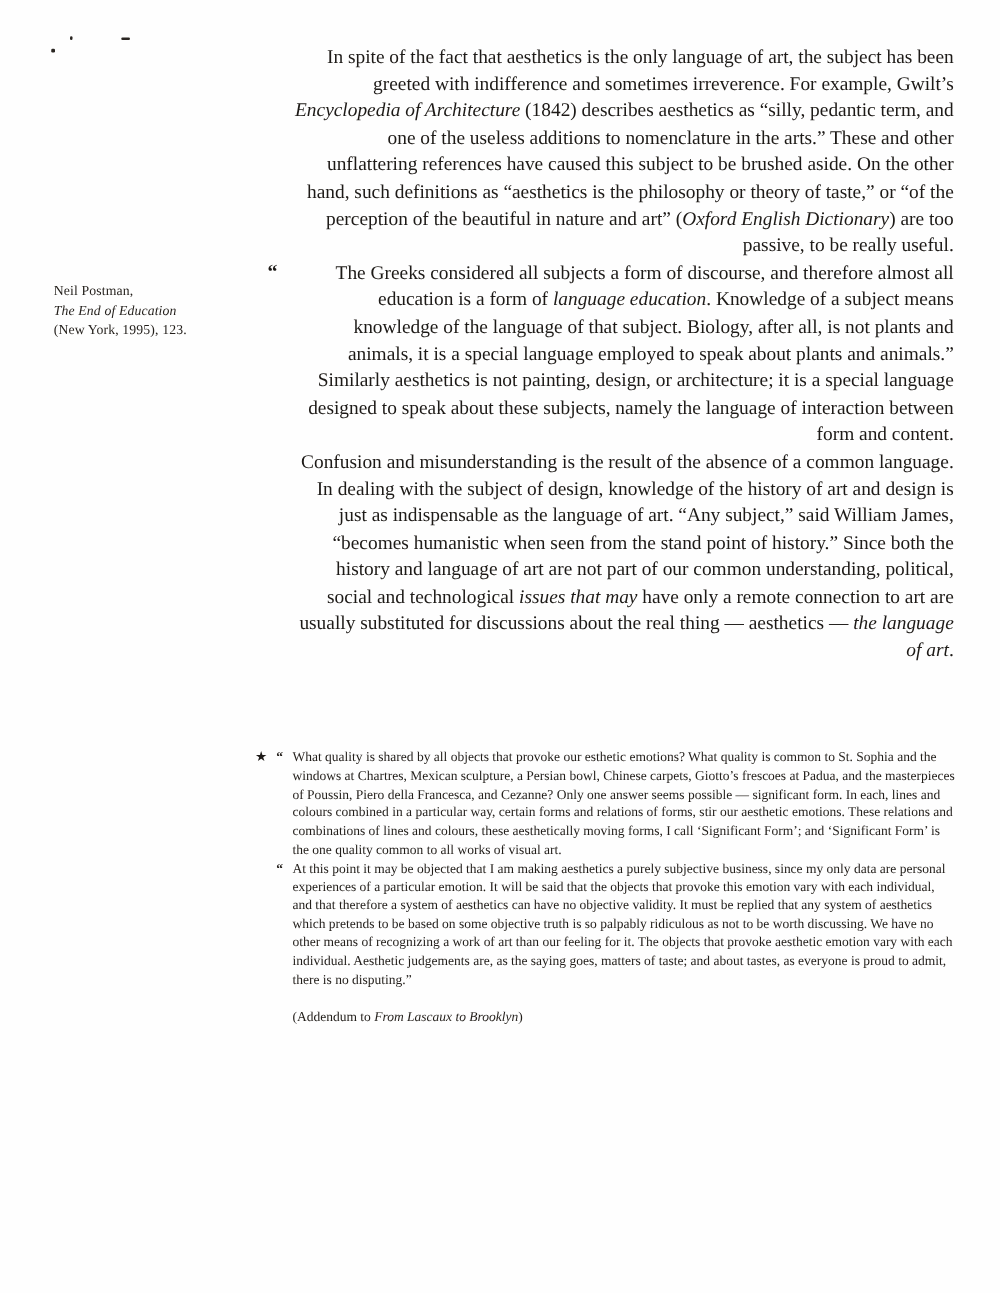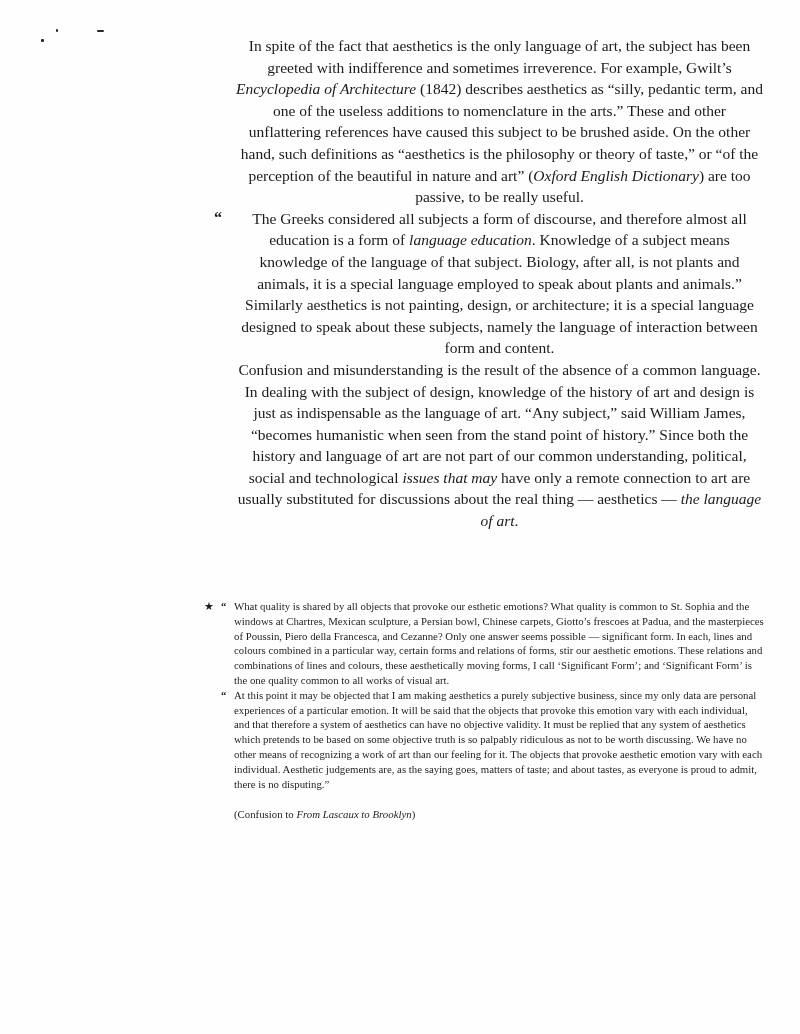--- a/index.html
+++ b/index.html
@@ -36,21 +36,21 @@
   #margin-note-bell    { left: 40px; top: 601px; }
 
   
   #main-column {
     position: absolute;
     left: 236px;
     top: 35px;
     width: 527px;
     font-size: 15.5px;
     line-height: 21.6px;
-    text-align: center;
+    text-align: right;
   }
   #main-column p { margin: 0; }
   #para-1 { margin-bottom: 21px; }
   #para-2 { position: relative; margin-bottom: 26px; }
   #para-2 .hanging-quote {
     position: absolute;
     left: -22px;
     top: -1px;
     font-weight: bold;
     font-size: 16px;
@@ -87,33 +87,38 @@
 </style>
 </head>
 <body>
 
 <div id="page">
 
   <div class="speck" id="speck-1"></div>
   <div class="speck" id="speck-2"></div>
   <div class="speck" id="speck-3"></div>
 
+  <div class="margin-note" id="margin-note-postman">
+    <div><span>Neil Postman,</span></div>
+    <div><i>The End of Education</i></div>
+    <div><span>(New York, 1995), 123.</span></div>
+  </div>
 
 
   <div id="main-column">
     <p id="para-1"><span>In spite of the fact that aesthetics is the only language of art, the subject has been greeted with indifference and sometimes irreverence. For example, Gwilt’s </span><i>Encyclopedia of Architecture</i><span> (1842) describes aesthetics as “silly, pedantic term, and one of the useless additions to nomenclature in the arts.” These and other unflattering references have caused this subject to be brushed aside. On the other hand, such definitions as “aesthetics is the philosophy or theory of taste,” or “of the perception of the beautiful in nature and art” (</span><i>Oxford English Dictionary</i><span>) are too passive, to be really useful.</span></p>
     <p id="para-2">
       <span class="hanging-quote">“</span><span><span>The Greeks considered all subjects a form of discourse, and therefore almost all education is a form of </span><i>language education</i><span>. Knowledge of a subject means knowledge of the language of that subject. Biology, after all, is not plants and animals, it is a special language employed to speak about plants and animals.” Similarly aesthetics is not painting, design, or architecture; it is a special language designed to speak about these subjects, namely the language of interaction between form and content.</span></span>
     </p>
     <p id="para-3"><span>Confusion and misunderstanding is the result of the absence of a common language. In dealing with the subject of design, knowledge of the history of art and design is just as indispensable as the language of art. “Any subject,” said William James, “becomes humanistic when seen from the stand point of history.” Since both the history and language of art are not part of our common understanding, political, social and technological </span><i>issues that may</i><span> have only a remote connection to art are usually substituted for discussions about the real thing — aesthetics — </span><i>the language of art</i><span>.</span></p>
   </div>
 
   <div id="footnote-block">
     <p class="footnote" id="footnote-1">
       <span id="footnote-star">★</span><span class="fn-quote">“</span><span><span>What quality is shared by all objects that provoke our esthetic emotions? What quality is common to St. Sophia and the windows at Chartres, Mexican sculpture, a Persian bowl, Chinese carpets, Giotto’s frescoes at Padua, and the masterpieces of Poussin, Piero della Francesca, and Cezanne? Only one answer seems possible — significant form. In each, lines and colours combined in a particular way, certain forms and relations of forms, stir our aesthetic emotions. These relations and combinations of lines and colours, these aesthetically moving forms, I call ‘Significant Form’; and ‘Significant Form’ is the one quality common to all works of visual art.</span></span>
     </p>
     <p class="footnote" id="footnote-2">
       <span class="fn-quote">“</span><span><span>At this point it may be objected that I am making aesthetics a purely subjective business, since my only data are personal experiences of a particular emotion. It will be said that the objects that provoke this emotion vary with each individual, and that therefore a system of aesthetics can have no objective validity. It must be replied that any system of aesthetics which pretends to be based on some objective truth is so palpably ridiculous as not to be worth discussing. We have no other means of recognizing a work of art than our feeling for it. The objects that provoke aesthetic emotion vary with each individual. Aesthetic judgements are, as the saying goes, matters of taste; and about tastes, as everyone is proud to admit, there is no disputing.”</span></span>
     </p>
-    <p id="addendum"><span>(Confusion to </span><i>From Lascaux to Brooklyn</i><span>)</span></p>
+    <p id="addendum"><span>(Addendum to </span><i>From Lascaux to Brooklyn</i><span>)</span></p>
   </div>
 
 </div>
 
 </body></html>

